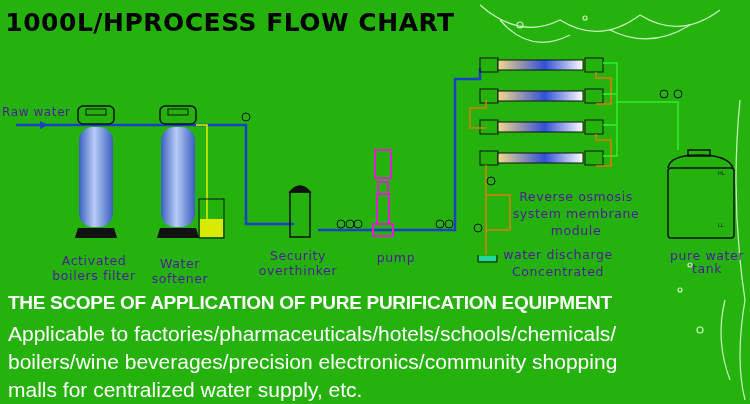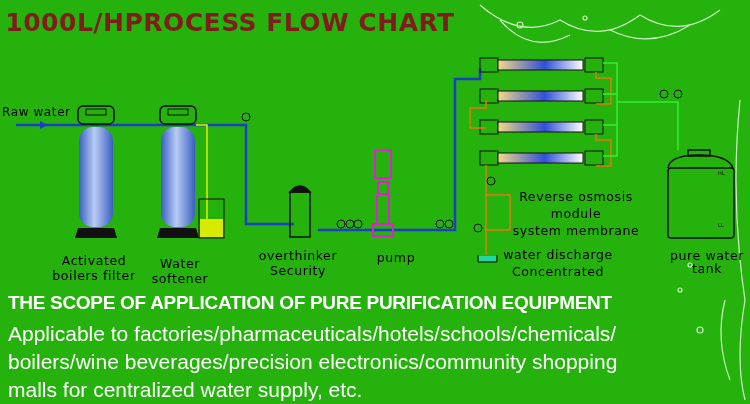--- a/index.html
+++ b/index.html
@@ -1,19 +1,19 @@
 <!DOCTYPE html>
 <html><head>
 <meta charset="utf-8">
 <style>
   html,body{margin:0;padding:0;}
   body{width:750px;height:404px;overflow:hidden;background:#27b30e;font-family:"DejaVu Sans",sans-serif;position:relative;}
   .page{position:absolute;left:0;top:0;width:750px;height:404px;background:#26b20c;}
-  .title{position:absolute;left:0;top:6px;width:460px;text-align:center;color:#7f1d1d;font-weight:bold;font-size:25px;line-height:33px;letter-spacing:0.5px;}
-  .lbl{position:absolute;color:#000000;font-size:12.5px;line-height:15px;text-align:center;letter-spacing:0.6px;}
+  .title{position:absolute;left:0;top:6px;width:460px;text-align:center;color:#000000;font-weight:bold;font-size:25px;line-height:33px;letter-spacing:0.5px;}
+  .lbl{position:absolute;color:#4c1d95;font-size:12.5px;line-height:15px;text-align:center;letter-spacing:0.6px;}
   .scope-title{position:absolute;left:8px;top:292px;color:#fff;font-family:"Liberation Sans",sans-serif;font-weight:bold;font-size:19px;letter-spacing:-0.3px;}
   .scope-body{position:absolute;left:8px;top:320px;width:700px;color:#fff;font-family:"Liberation Sans",sans-serif;font-size:21px;line-height:28px;}
   svg.diagram{position:absolute;left:0;top:0;}
 </style>
 </head>
 <body>
 
 <div class="page">
 
   <div class="title">
@@ -154,30 +154,30 @@
 
   <div class="lbl" style="left:44px;top:253px;width:100px;">
     <div>Activated</div>
     <div>boilers filter</div>
   </div>
   <div class="lbl" style="left:140px;top:256px;width:80px;">
     <div>Water</div>
     <div>softener</div>
   </div>
   <div class="lbl" style="left:252px;top:248px;width:92px;">
+    <div>Security</div>
     <div>overthinker</div>
-    <div>Security</div>
   </div>
   <div class="lbl" style="left:342px;top:250px;width:108px;">
     <div>pump</div>
   </div>
   <div class="lbl" style="left:508px;top:188px;width:136px;line-height:17px;">
     <div>Reverse osmosis</div>
+    <div>system membrane</div>
     <div>module</div>
-    <div>system membrane</div>
   </div>
   <div class="lbl" style="left:496px;top:246px;width:124px;line-height:17px;">
     <div>water discharge</div>
     <div>Concentrated</div>
   </div>
   <div class="lbl" style="left:661px;top:249px;width:92px;line-height:13px;">
     <div>pure water</div>
     <div>tank</div>
   </div>
 

